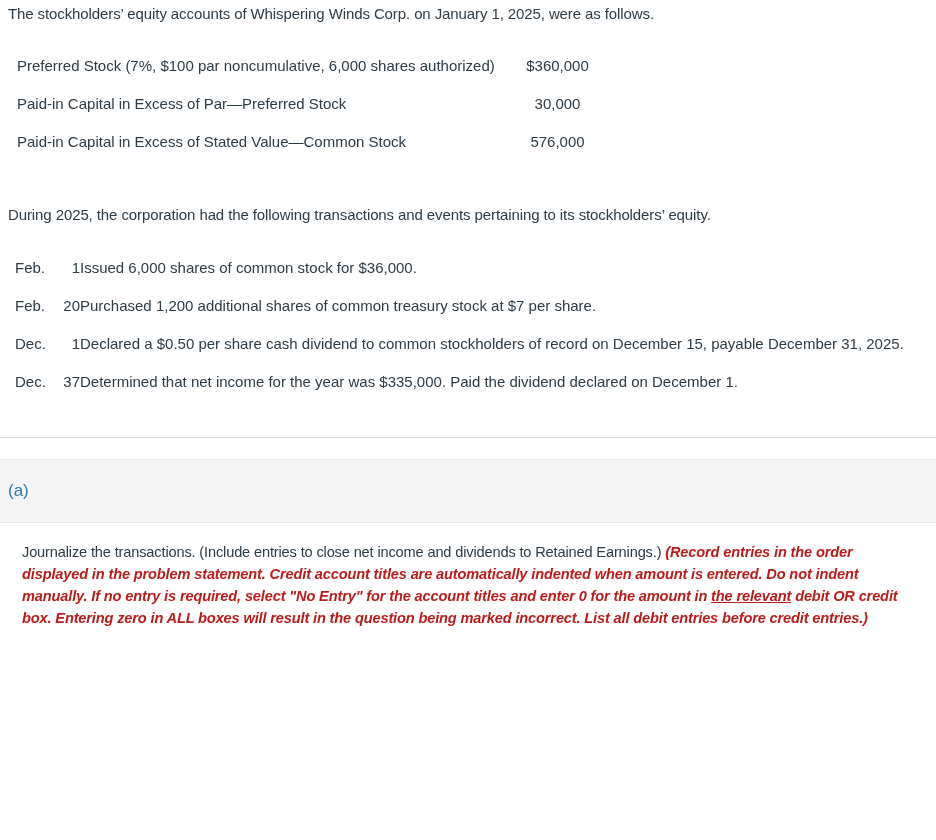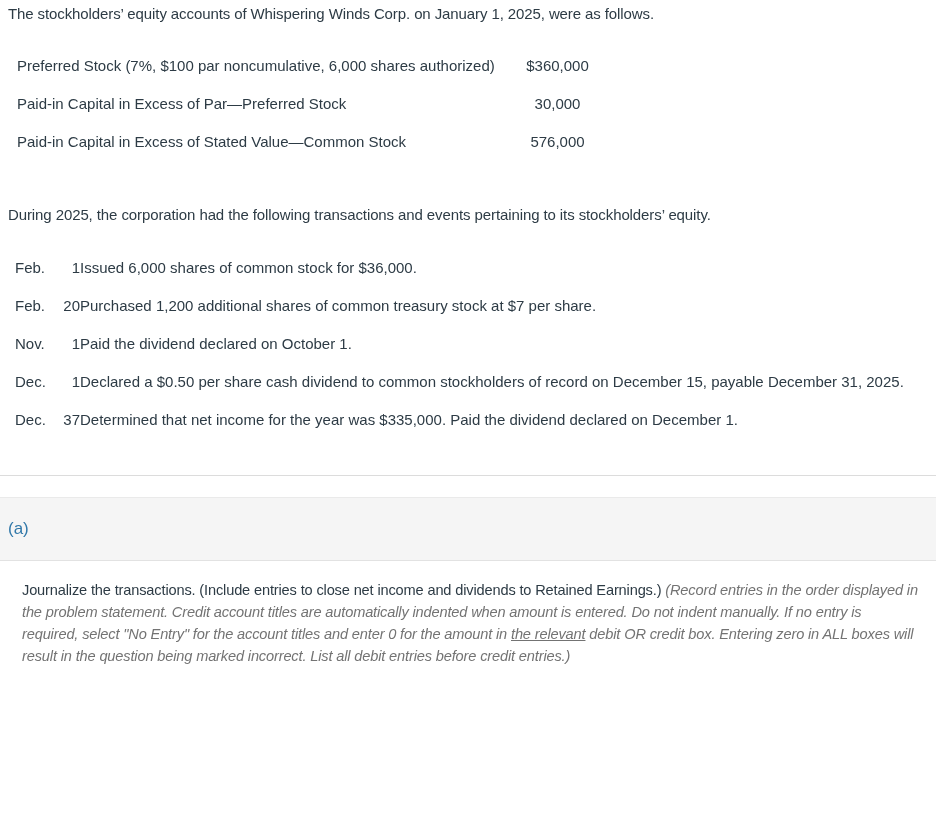--- a/index.html
+++ b/index.html
@@ -58,22 +58,22 @@
   .part-label {
     color:#3178a9;
     font-size:17px;
     cursor:pointer;
   }
   .instructions {
     margin:18px 18px 0 22px;
     font-size:14.6px; line-height:22px; letter-spacing:-0.15px;
   }
   .red {
-    color:#737373;
-    font-weight:normal;
+    color:#b91c1c;
+    font-weight:bold;
     font-style:italic;
   }
   .red-underline { text-decoration:underline; }
 </style>
 </head>
 <body>
 
 <p class="intro">The stockholders’ equity accounts of Whispering Winds Corp. on January 1, 2025, were as follows.</p>
 
 <table class="equity">
@@ -101,25 +101,20 @@
       <td class="t-month">Feb.</td>
       <td class="t-day">1</td>
       <td class="t-desc">Issued 6,000 shares of common stock for $36,000.</td>
     </tr>
     <tr>
       <td class="t-month">Feb.</td>
       <td class="t-day">20</td>
       <td class="t-desc">Purchased 1,200 additional shares of common treasury stock at $7 per share.</td>
     </tr>
     <tr>
-      <td class="t-month">Nov.</td>
-      <td class="t-day">1</td>
-      <td class="t-desc">Paid the dividend declared on October 1.</td>
-    </tr>
-    <tr>
       <td class="t-month">Dec.</td>
       <td class="t-day">1</td>
       <td class="t-desc">Declared a $0.50 per share cash dividend to common stockholders of record on December 15, payable December 31, 2025.</td>
     </tr>
     <tr>
       <td class="t-month">Dec.</td>
       <td class="t-day">37</td>
       <td class="t-desc">Determined that net income for the year was $335,000. Paid the dividend declared on December 1.</td>
     </tr>
   </tbody>

